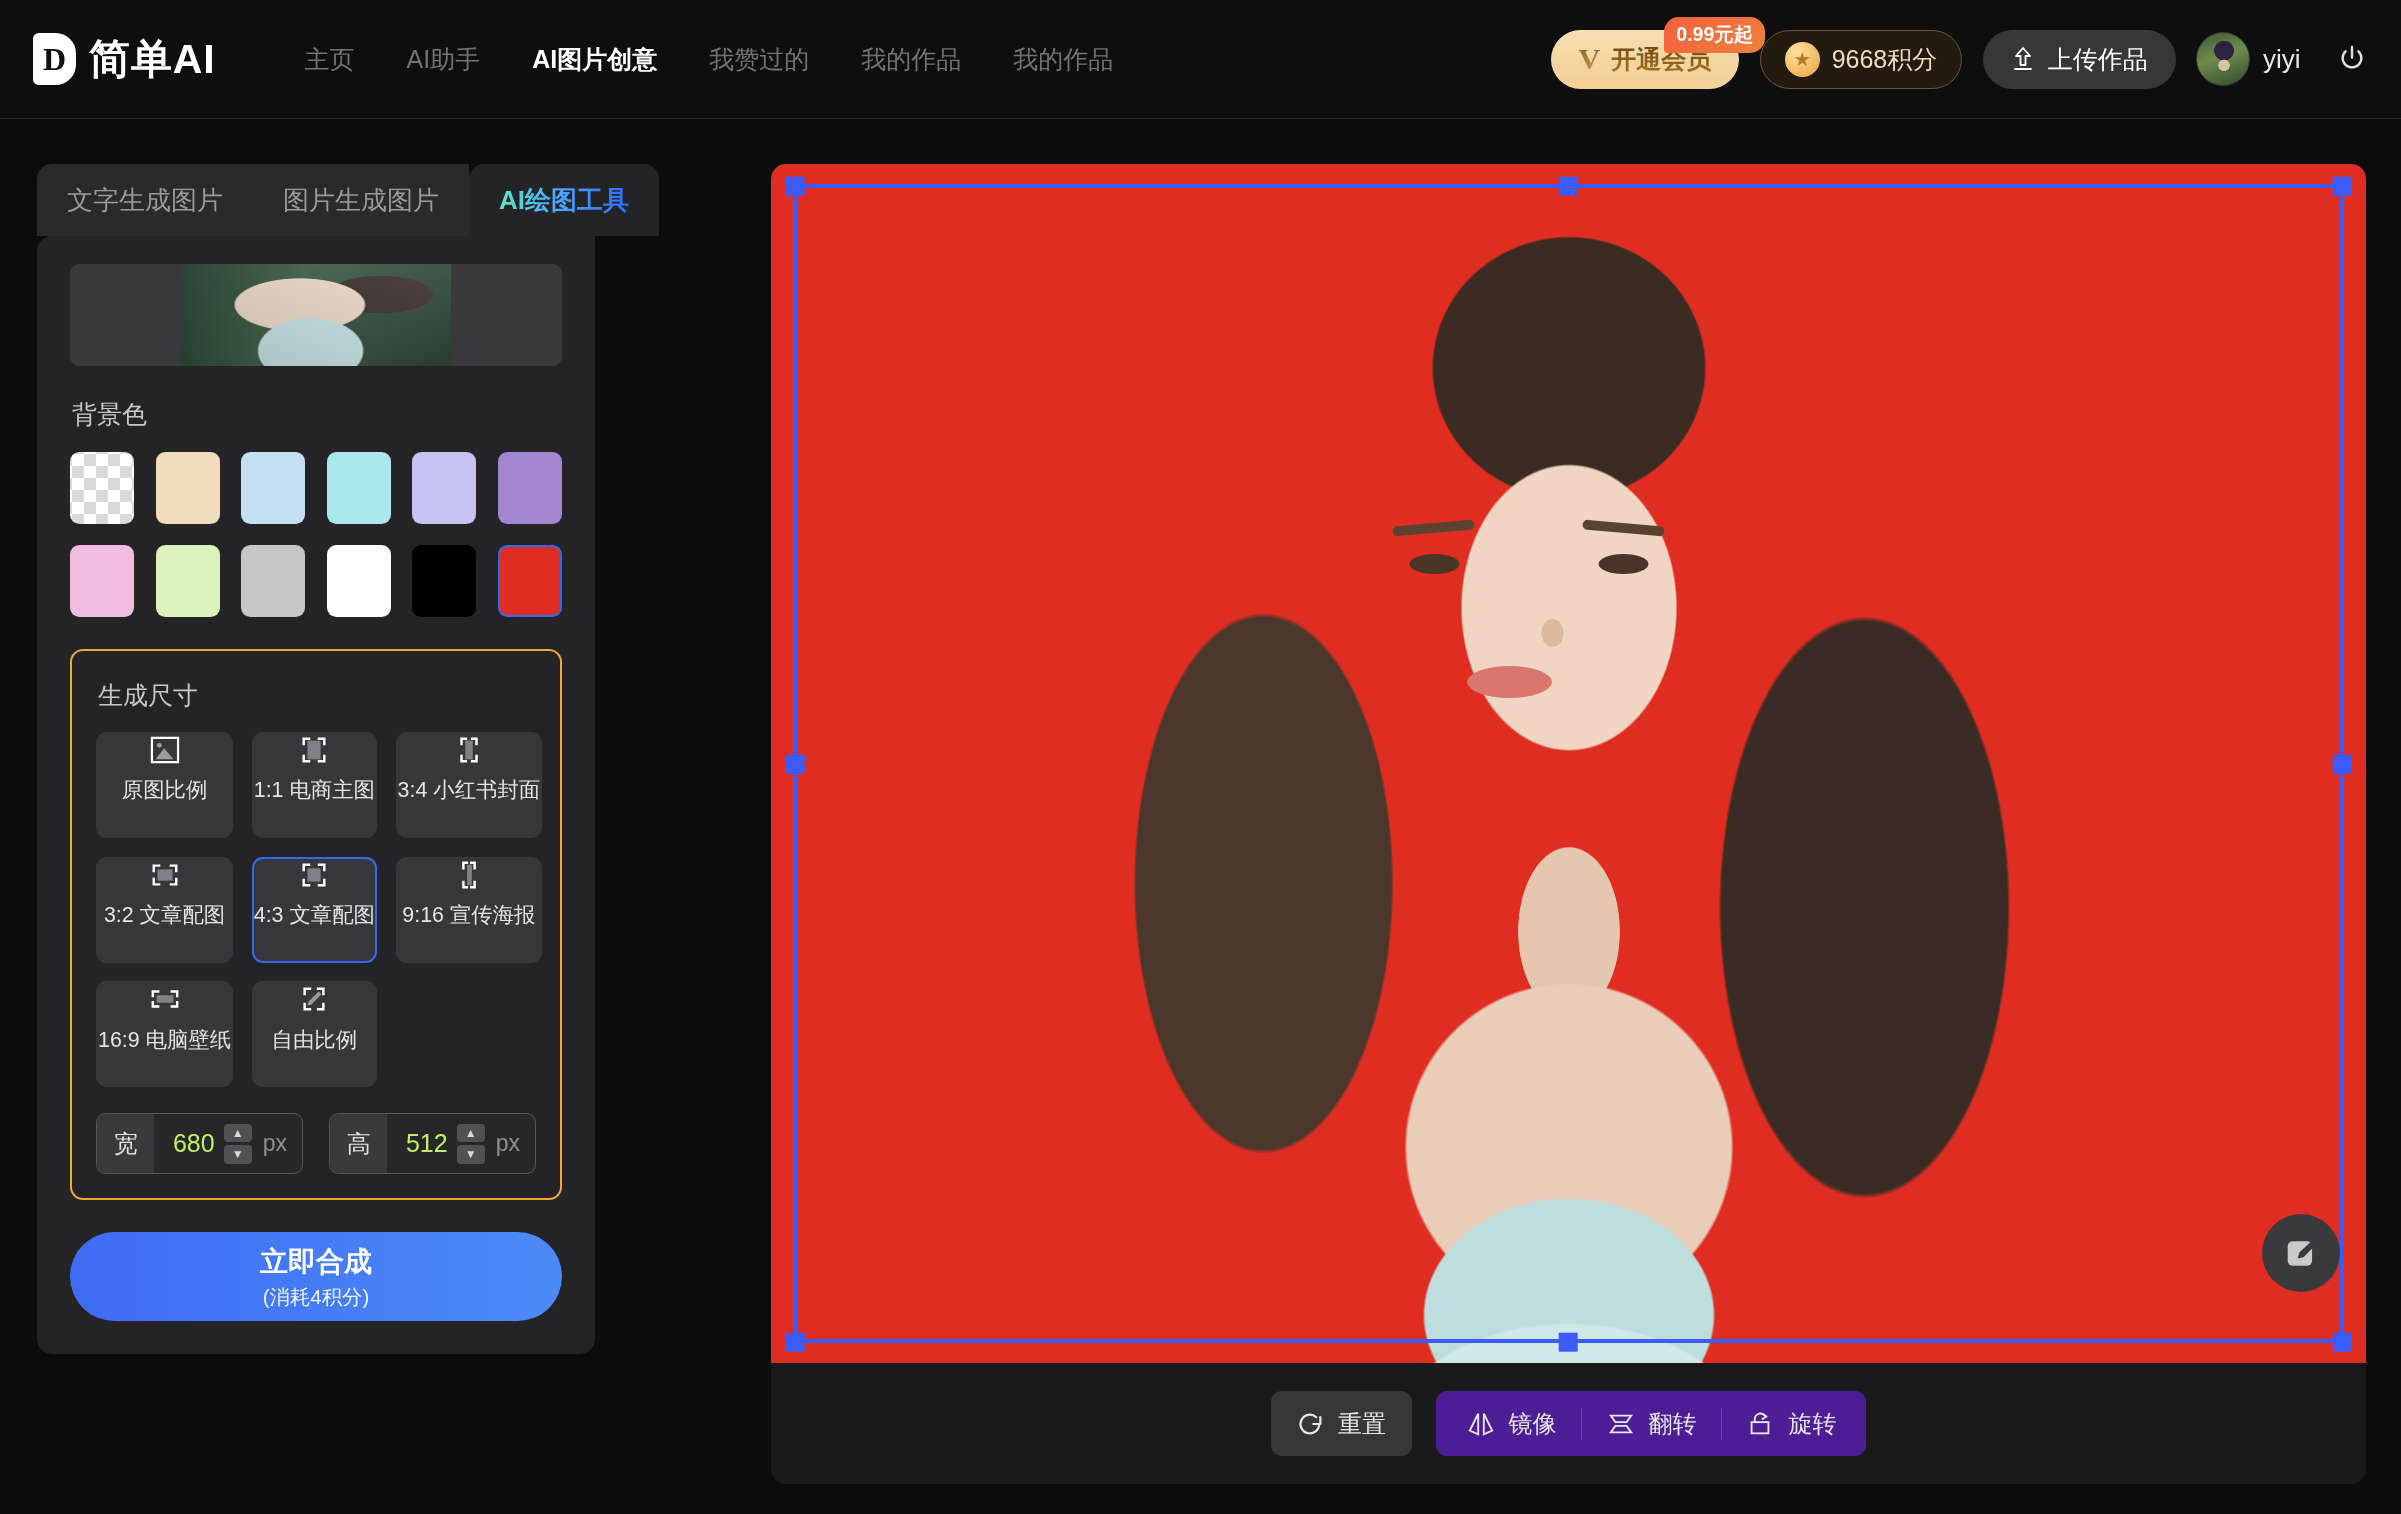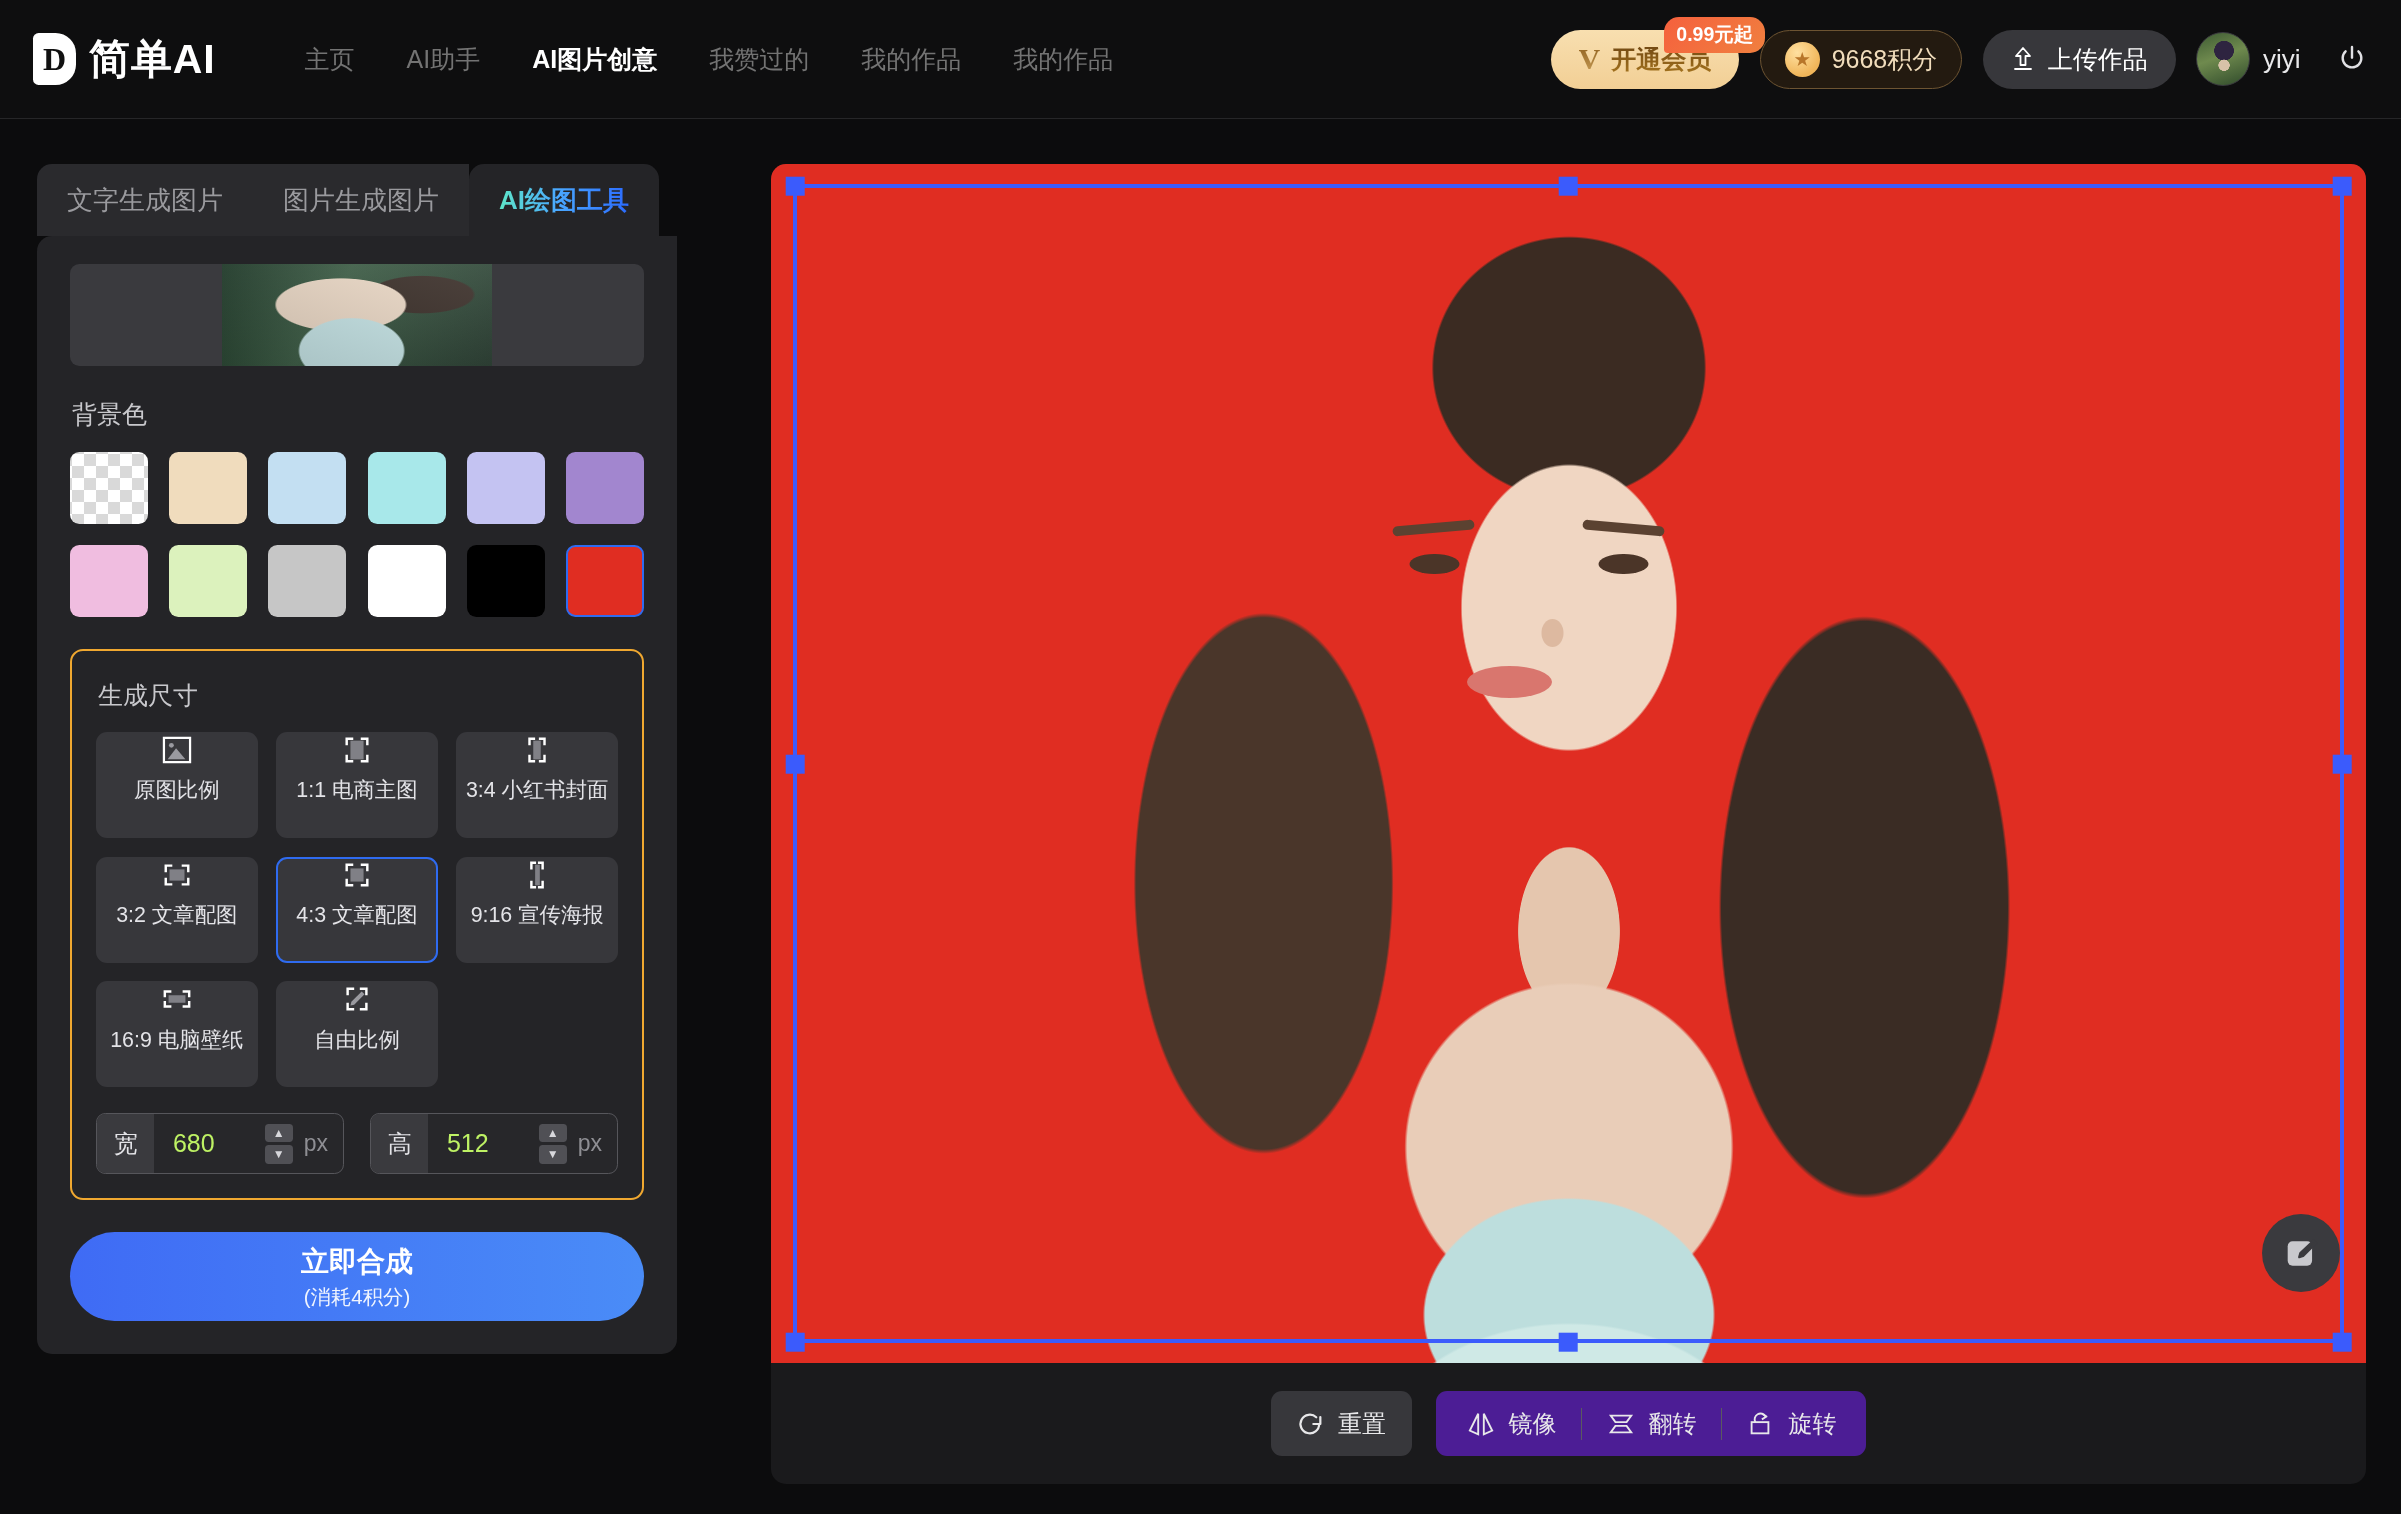--- a/index.html
+++ b/index.html
@@ -111,21 +111,21 @@
     font-weight: 600;
     background-image: none;
   }
   .tab.active .tab-text {
     background: linear-gradient(90deg,#5ee6c8 0%, #4aa8ff 45%, #2b6bff 100%);
     -webkit-background-clip: text; background-clip: text; color: transparent;
   }
 
   .panel {
     background: #242427; border-radius: 15px 0 15px 15px;
-    padding: 28px 33px 33px 33px; width: 640px;
+    padding: 28px 33px 33px 33px; width: 558px;
   }
   .thumb-wrap {
     background: #3a3a3e; border-radius: 9.3px; height: 102px; width: 100%;
     overflow: hidden; display: flex; justify-content: center;
   }
   .thumb {
     width: 270px; height: 102px;
     background:
       linear-gradient(200deg, rgba(255,255,255,0.10), rgba(0,0,0,0.18)),
       radial-gradient(ellipse at 48% 85%, #c9e8ea 0 26%, transparent 27%),

